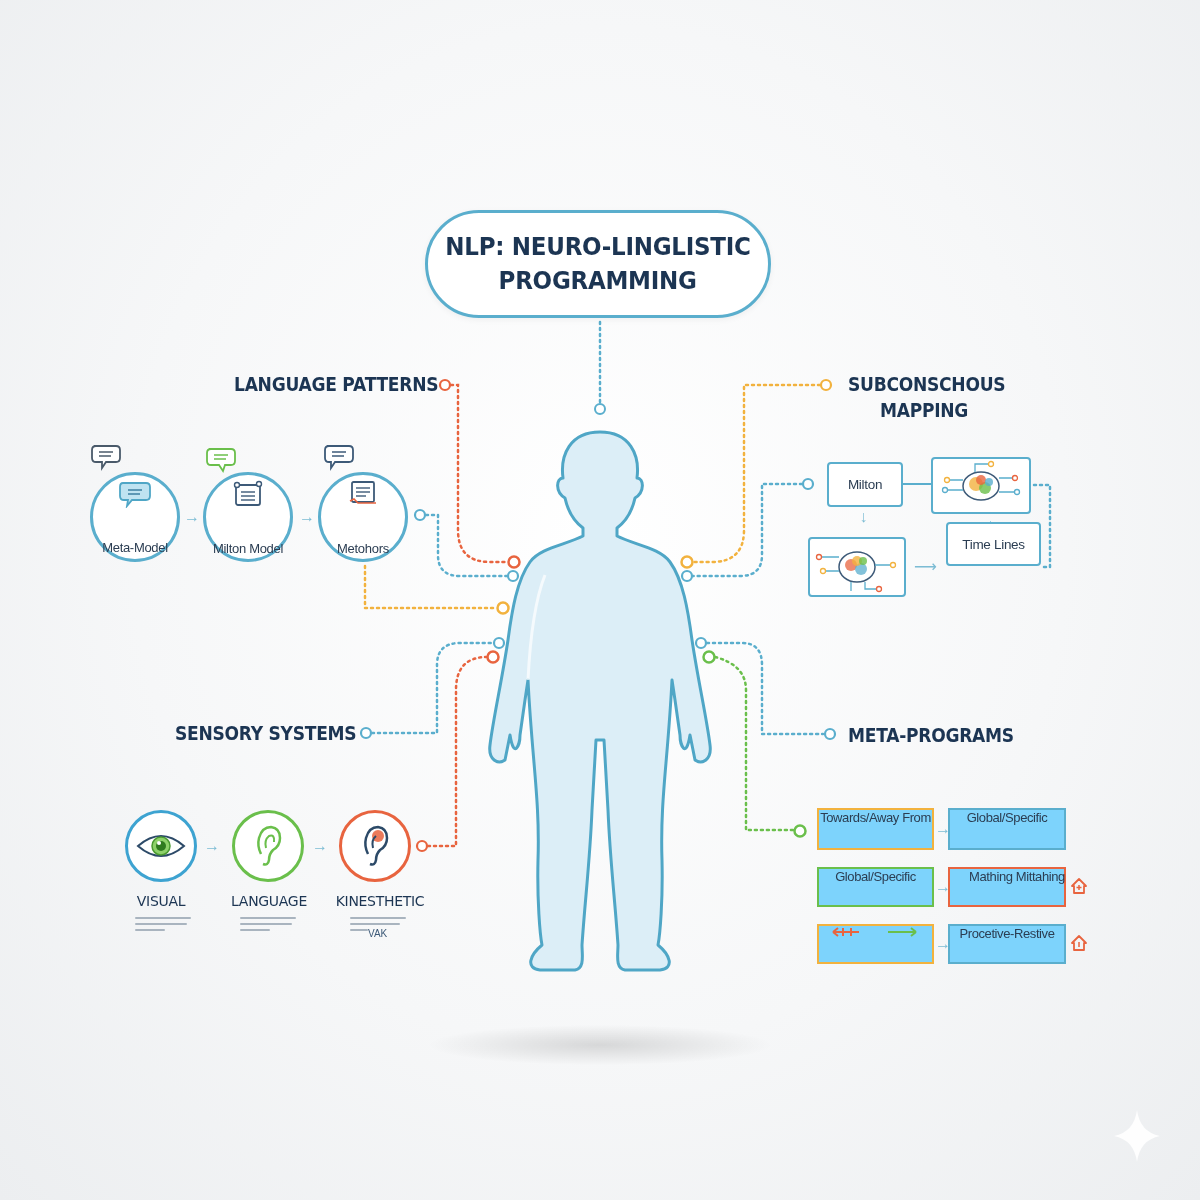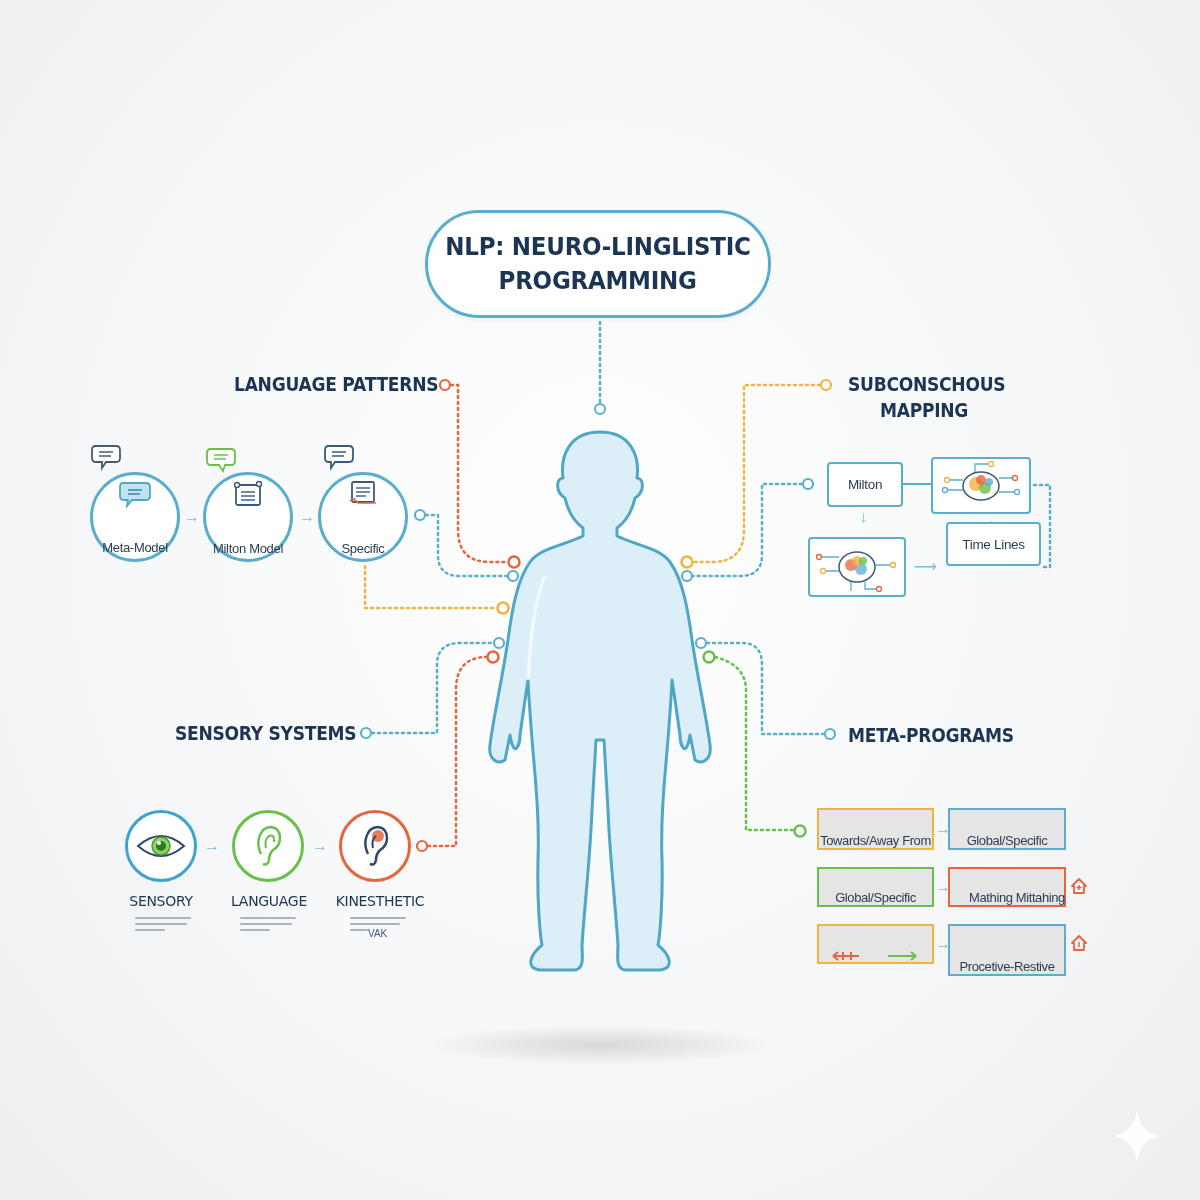--- a/index.html
+++ b/index.html
@@ -35,22 +35,22 @@
     position:absolute; font-family:"DejaVu Sans", sans-serif; font-size:14px; color:#1c3553; letter-spacing:-0.3px;
     text-align:center;
   }
   .tiny { position:absolute; width:60px; }
   .tiny div { height:2px; background:#a9b4bf; margin:4px 0; border-radius:1px; }
   .box {
     position:absolute; box-sizing:border-box; border:2.5px solid #5aaecd; background:#fff; border-radius:4px;
     display:flex; align-items:center; justify-content:center; font-size:13.5px; color:#2b3d52; letter-spacing:-0.3px;
   }
   .mp-box {
-    position:absolute; box-sizing:border-box; border:2.5px solid; background:#e5e5e5;
-    display:flex; align-items:flex-end; justify-content:center; font-size:13px; color:#2b3d52; letter-spacing:-0.4px; white-space:nowrap;
+    position:absolute; box-sizing:border-box; border:2.5px solid; background:#7dd3fc;
+    display:flex; align-items:flex-start; justify-content:center; font-size:13px; color:#2b3d52; letter-spacing:-0.4px; white-space:nowrap;
   }
   .arrow { position:absolute; color:#7cbcd4; font-size:16px; line-height:16px; }
   .shadow {
     position:absolute; left:430px; top:1025px; width:340px; height:40px; border-radius:50%;
     background:radial-gradient(ellipse at center, rgba(0,0,0,0.13) 0%, rgba(0,0,0,0.04) 50%, rgba(0,0,0,0) 72%);
   }
   .sparkle { position:absolute; left:1112px; top:1108px; width:50px; height:56px; }
 </style>
 </head>
 <body>
@@ -189,21 +189,21 @@
 </div>
 <div class="arrow" style="left:299px; top:509px;">→</div>
 <div class="circ lp-circ" style="left:318px; top:472px;">
   <svg width="34" height="30">
     <rect x="6" y="3" width="22" height="20" rx="1.5" fill="#fff" stroke="#3d5a78" stroke-width="1.8"></rect>
     <line x1="10" y1="9" x2="24" y2="9" stroke="#3d5a78" stroke-width="1.4"></line>
       <line x1="10" y1="13" x2="24" y2="13" stroke="#3d5a78" stroke-width="1.4"></line>
       <line x1="10" y1="17" x2="20" y2="17" stroke="#3d5a78" stroke-width="1.4"></line>
     <path d="M4 22 L8 20 L12 24 L30 24" fill="none" stroke="#e8643f" stroke-width="1.6"></path>
   </svg>
-  <span class="lp-label">Specific</span>
+  <span class="lp-label">Metohors</span>
 </div>
 
 <div class="heading" style="left:848px; top:373px;">SUBCONSCHOUS</div>
 <div class="heading" style="left:880px; top:399px;">MAPPING</div>
 
 <div class="box" style="left:827px; top:462px; width:76px; height:45px;">
   <span>Milton</span>
 </div>
 <svg style="position:absolute; left:903px; top:480px;" width="30" height="10">
     <line x1="0" y1="4" x2="30" y2="4" stroke="#5aaecd" stroke-width="2"></line>
@@ -265,21 +265,21 @@
 </div>
 <div class="arrow" style="left:312px; top:838px;">→</div>
 <div class="circ sense-circ" style="left:339px; top:810px; border-color:#e8643f;">
   <svg width="30" height="44" viewBox="0 0 30 44">
     <path d="M8 30 Q4 22 6 14 Q9 3 18 3 Q27 4 27 14 Q27 22 20 26 Q16 30 16 36 Q15 42 10 40" fill="none" stroke="#2c4a68" stroke-width="2.5"></path>
     <circle cx="18" cy="12" r="6" fill="#e8643f" opacity="0.85"></circle>
     <path d="M13 24 Q11 16 16 12" fill="none" stroke="#2c4a68" stroke-width="2"></path>
   </svg>
 </div>
 
-<div class="sense-label" style="left:128px; top:893px; width:66px;">SENSORY</div>
+<div class="sense-label" style="left:128px; top:893px; width:66px;">VISUAL</div>
 <div class="sense-label" style="left:229px; top:893px; width:80px;">LANGUAGE</div>
 <div class="sense-label" style="left:335px; top:893px; width:90px;">KINESTHETIC</div>
 
 <div class="tiny" style="left:135px; top:913px;">
     <div style="width:56px"></div>
     <div style="width:52px"></div>
     <div style="width:30px"></div>
   </div>
 <div class="tiny" style="left:240px; top:913px;">
     <div style="width:56px"></div>
@@ -318,21 +318,21 @@
 
 <div class="mp-box" style="left:817px; top:924px; width:117px; height:40px; border-color:#f2b23e; justify-content:space-around;">
   <svg width="30" height="12">
       <path d="M2 6 H28 M2 6 L7 2 M2 6 L7 10 M12 2 V10 M20 2 V10" stroke="#e8643f" stroke-width="2" fill="none"></path>
     </svg>
   <svg width="34" height="12">
       <path d="M2 6 H30 M30 6 L25 2 M30 6 L25 10" stroke="#6abf4b" stroke-width="2" fill="none"></path>
     </svg>
 </div>
 <div class="arrow" style="left:935px; top:936px;">→</div>
-<div class="mp-box" style="left:948px; top:924px; width:118px; height:52px; border-color:#5aaecd;">
+<div class="mp-box" style="left:948px; top:924px; width:118px; height:40px; border-color:#5aaecd;">
   <span>Procetive-Restive</span>
 </div>
 <svg style="position:absolute; left:1070px; top:934px;" width="18" height="18" viewBox="0 0 18 18">
   <path d="M2 9 L9 2 L16 9 L14 9 L14 16 L4 16 L4 9 Z" fill="none" stroke="#e8643f" stroke-width="1.8" stroke-linejoin="round"></path>
   <line x1="9" y1="8" x2="9" y2="13" stroke="#e8643f" stroke-width="1.5"></line>
 </svg>
 
 <svg class="sparkle" viewBox="0 0 50 56">
   <path d="M25 2 Q28 24 48 28 Q28 32 25 54 Q22 32 2 28 Q22 24 25 2 Z" fill="#ffffff" opacity="0.9"></path>
 </svg>

